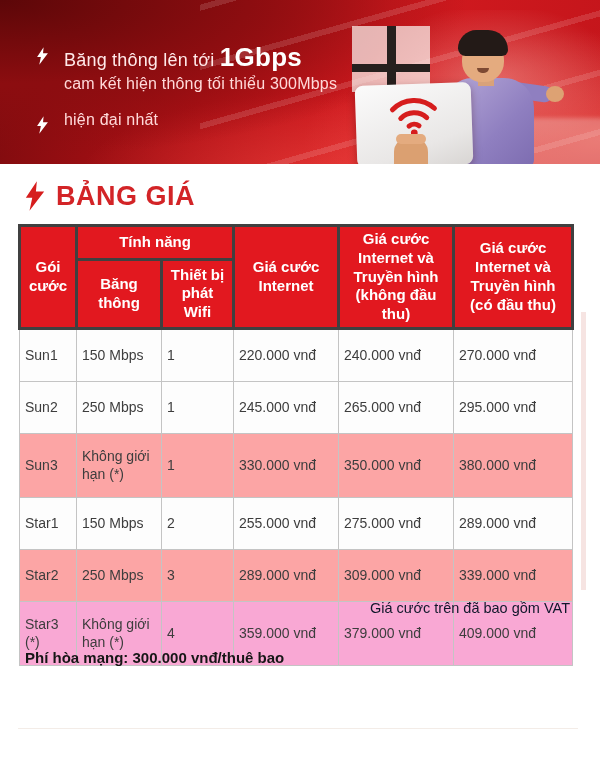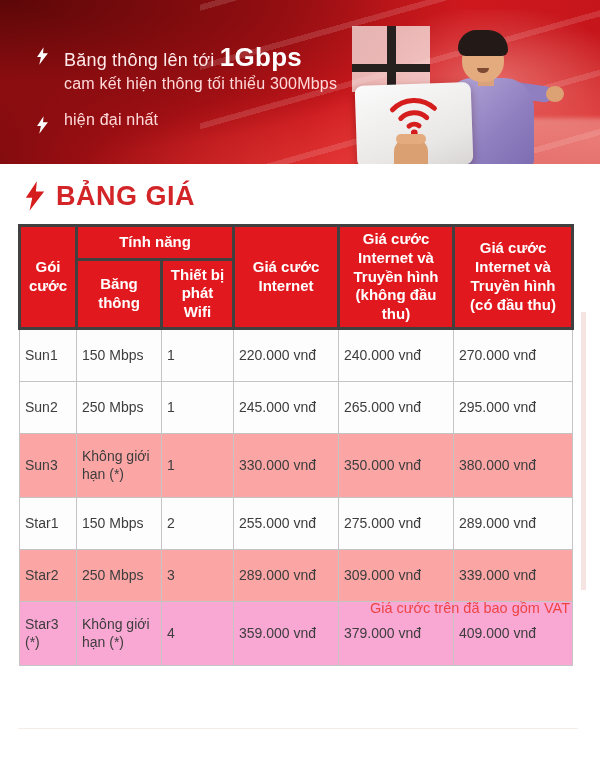--- a/index.html
+++ b/index.html
@@ -52,21 +52,21 @@
   .section-title .label{font-size:27px;font-weight:800;color:#d32427;letter-spacing:.5px;}
 
   
   .price-table{position:absolute;left:18px;top:224px;border-collapse:collapse;table-layout:fixed;width:553px;font-size:14px;color:#3d3d3d;}
   .price-table th{background:#e2181f;color:#ffffff;font-weight:bold;font-size:15px;border:3px solid #404040;padding:3px 4px;line-height:1.25;}
   .price-table td{border:1px solid #c4c4c4;text-align:left;vertical-align:middle;padding:4px 5px;line-height:1.3;}
   .r-h1{height:32px;} .r-h2{height:38px;}
   .row-a{background:#fdfdfd;} .row-b{background:#fca5a5;} .row-c{background:#f9a8d4;}
   .rw-43 td{height:43px;} .rw-55 td{height:55px;}
 
-  .vat-note{position:absolute;right:30px;top:600px;font-size:14.5px;color:#ef4444;}
+  .vat-note{position:absolute;right:30px;top:600px;font-size:14.5px;color:#0f172a;}
   .foot-notes{position:absolute;left:25px;top:646px;font-size:15px;color:#161616;font-weight:600;line-height:1.55;}
 
   .edge-artifact{position:absolute;right:14px;top:312px;width:5px;height:278px;background:#f2d9d6;opacity:.7;}
   .faint-line{position:absolute;left:18px;top:728px;width:560px;height:1px;background:#f3ece7;}
 </style>
 </head>
 <body>
 
 <div class="page">
 
@@ -203,16 +203,17 @@
         <td>409.000 vnđ</td>
       </tr>
     </tbody>
   </table>
 
   <div class="edge-artifact"></div>
 
   <div class="vat-note">Giá cước trên đã bao gồm VAT</div>
 
   <div class="foot-notes">
+    <div>Phí hòa mạng: 300.000 vnđ/thuê bao</div>
   </div>
 
   <div class="faint-line"></div>
 </div>
 
 </body></html>

